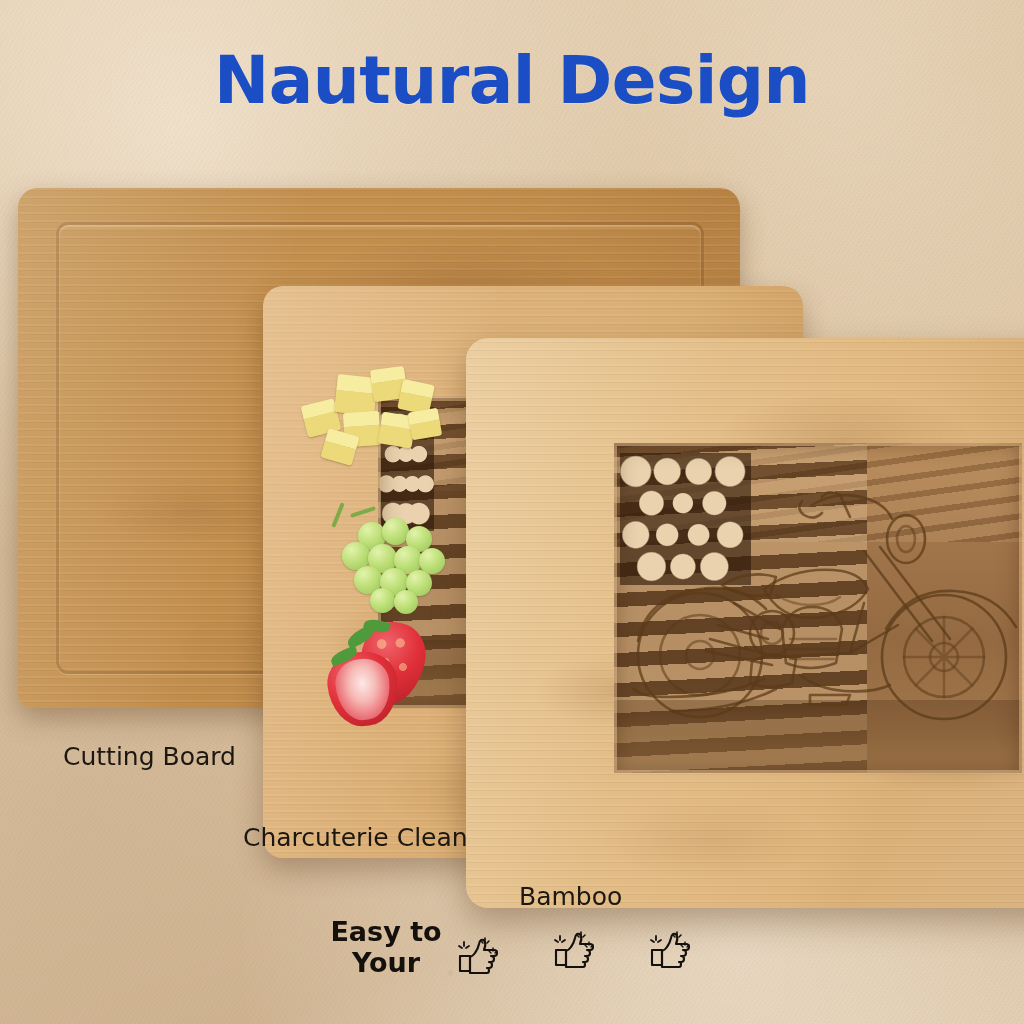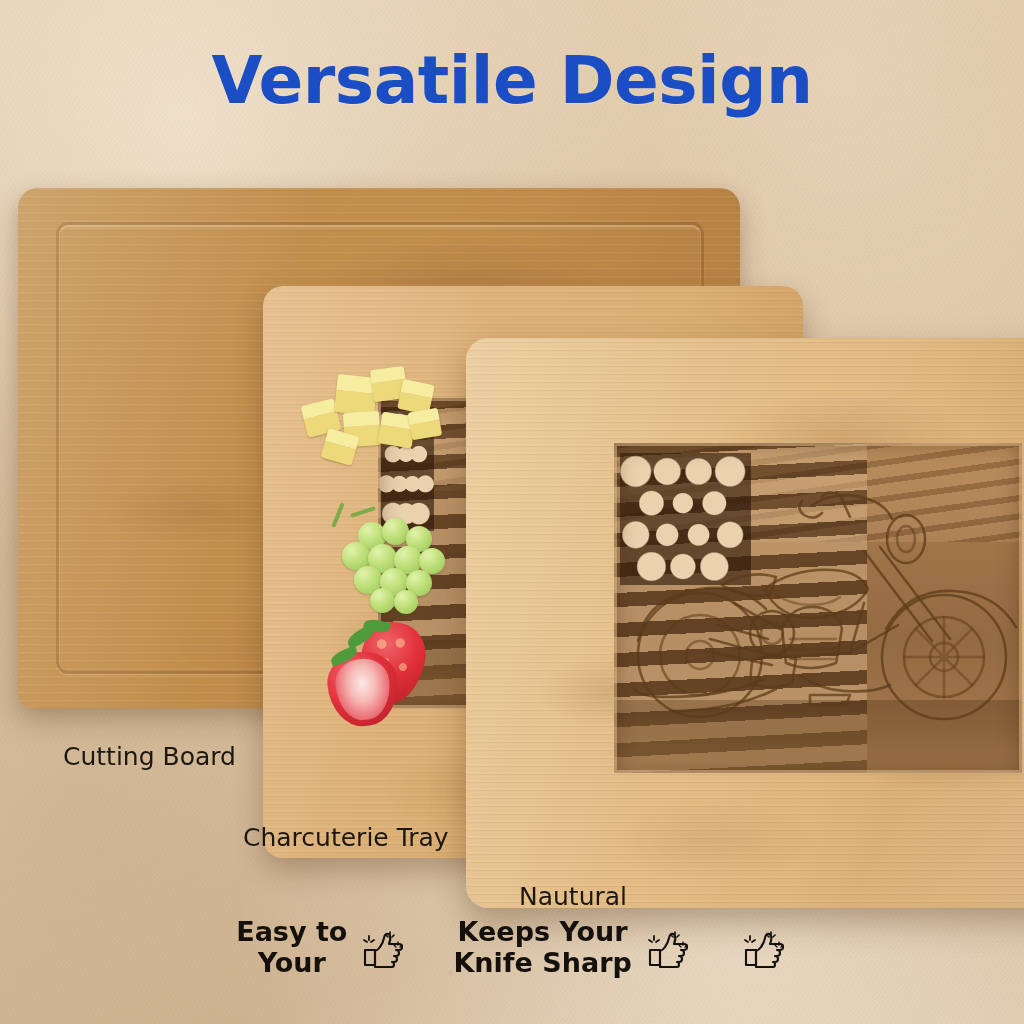--- a/index.html
+++ b/index.html
@@ -213,39 +213,39 @@
   }
   #caption-cutting{left:63px;top:742px;}
   #caption-charcuterie{left:243px;top:823px;}
   #caption-display{left:519px;top:882px;}
 
   
   .features{
     position:absolute;left:0;right:0;bottom:28px;height:96px;
     display:flex;align-items:center;justify-content:center;gap:8px;
   }
-  .feature{display:flex;align-items:center;gap:10px;}
+  .feature{display:flex;align-items:flex-end;gap:10px;}
   .feature .ftext{
     color:#14100c;font-weight:700;font-size:27px;line-height:1.14;text-align:center;
     font-family:"DejaVu Sans","Liberation Sans",sans-serif;white-space:nowrap;
   }
   .feature .thumb{width:50px;height:50px;flex:0 0 auto;}
   .feature .thumb svg{width:100%;height:100%;display:block;}
   .f-gap{width:30px;}
 </style>
 </head>
 <body>
 
 <div id="stage">
 
   <div class="bg"></div>
   <div class="bg-grain"></div>
   <div class="bg-specks"></div>
 
-  <div class="headline">Versatile Design</div>
+  <div class="headline">Nautural Design</div>
 
   <div class="board" id="board-cutting">
     <div class="surface"></div>
     <div class="blotch"></div>
     <div class="groove"></div>
     <div class="sheen"></div>
   </div>
 
   <div class="board" id="board-charcuterie">
     <div class="surface"></div>
@@ -395,49 +395,29 @@
     <div class="leaf" style="left:20px;top:10px;width:30px;height:13px;transform:rotate(-28deg);"></div>
     <div class="leaf" style="left:38px;top:0px;width:26px;height:12px;transform:rotate(16deg);"></div>
     <div class="berry" style="left:2px;top:32px;width:70px;height:74px;transform:rotate(-6deg);">
       <div class="body"></div>
         <div class="cut"></div>
     </div>
     <div class="leaf" style="left:4px;top:30px;width:28px;height:12px;transform:rotate(-22deg);"></div>
   </div>
 
   <div class="caption" id="caption-cutting">Cutting Board</div>
-  <div class="caption" id="caption-charcuterie">Charcuterie Tray</div>
-  <div class="caption" id="caption-display">Nautural</div>
+  <div class="caption" id="caption-charcuterie">Charcuterie Clean</div>
+  <div class="caption" id="caption-display">Bamboo</div>
 
   <div class="features">
 
     <div class="feature">
       <div class="ftext">
         <span>Easy to</span><br>
         <span>Your</span>
-      </div>
-      <span class="thumb">
-        <svg viewBox="0 0 50 50">
-          <g fill="none" stroke="#14100c" stroke-width="2.1" stroke-linecap="round" stroke-linejoin="round">
-            <path d="M8 27 h10 v15 H8 z"></path>
-            <path d="M18 28 q3-1 5-4 q3-4 4-9 q.5-3 2-4 q3-1 4 2 q1 3-1 8 h10 q3 0 3 3 t-3 3 h-3 q3 0 3 3 t-3 3 h-2 q3 0 3 3 t-3 3 h-2 q2 0 2 2.5 t-2 2.5 H18 z"></path>
-            <path d="M12 17 l0-4 M10 19 l-3-2 M14 19 l3-2" stroke-width="1.8"></path>
-            <path d="M33 12 l0-3 M31 14 l-2-2 M35 14 l2-2" stroke-width="1.6"></path>
-            <path d="M41 22 l0-3 M39 24 l-2-2 M43 24 l2-2" stroke-width="1.4"></path>
-          </g>
-        </svg>
-      </span>
-    </div>
-
-    <div class="f-gap"></div>
-
-    <div class="feature">
-      <div class="ftext">
-        <span>Keeps Your</span><br>
-        <span>Knife Sharp</span>
       </div>
       <span class="thumb">
         <svg viewBox="0 0 50 50">
           <g fill="none" stroke="#14100c" stroke-width="2.1" stroke-linecap="round" stroke-linejoin="round">
             <path d="M8 27 h10 v15 H8 z"></path>
             <path d="M18 28 q3-1 5-4 q3-4 4-9 q.5-3 2-4 q3-1 4 2 q1 3-1 8 h10 q3 0 3 3 t-3 3 h-3 q3 0 3 3 t-3 3 h-2 q3 0 3 3 t-3 3 h-2 q2 0 2 2.5 t-2 2.5 H18 z"></path>
             <path d="M12 17 l0-4 M10 19 l-3-2 M14 19 l3-2" stroke-width="1.8"></path>
             <path d="M33 12 l0-3 M31 14 l-2-2 M35 14 l2-2" stroke-width="1.6"></path>
             <path d="M41 22 l0-3 M39 24 l-2-2 M43 24 l2-2" stroke-width="1.4"></path>
           </g>
@@ -454,14 +434,30 @@
             <path d="M8 27 h10 v15 H8 z"></path>
             <path d="M18 28 q3-1 5-4 q3-4 4-9 q.5-3 2-4 q3-1 4 2 q1 3-1 8 h10 q3 0 3 3 t-3 3 h-3 q3 0 3 3 t-3 3 h-2 q3 0 3 3 t-3 3 h-2 q2 0 2 2.5 t-2 2.5 H18 z"></path>
             <path d="M12 17 l0-4 M10 19 l-3-2 M14 19 l3-2" stroke-width="1.8"></path>
             <path d="M33 12 l0-3 M31 14 l-2-2 M35 14 l2-2" stroke-width="1.6"></path>
             <path d="M41 22 l0-3 M39 24 l-2-2 M43 24 l2-2" stroke-width="1.4"></path>
           </g>
         </svg>
       </span>
     </div>
 
+    <div class="f-gap"></div>
+
+    <div class="feature">
+      <span class="thumb">
+        <svg viewBox="0 0 50 50">
+          <g fill="none" stroke="#14100c" stroke-width="2.1" stroke-linecap="round" stroke-linejoin="round">
+            <path d="M8 27 h10 v15 H8 z"></path>
+            <path d="M18 28 q3-1 5-4 q3-4 4-9 q.5-3 2-4 q3-1 4 2 q1 3-1 8 h10 q3 0 3 3 t-3 3 h-3 q3 0 3 3 t-3 3 h-2 q3 0 3 3 t-3 3 h-2 q2 0 2 2.5 t-2 2.5 H18 z"></path>
+            <path d="M12 17 l0-4 M10 19 l-3-2 M14 19 l3-2" stroke-width="1.8"></path>
+            <path d="M33 12 l0-3 M31 14 l-2-2 M35 14 l2-2" stroke-width="1.6"></path>
+            <path d="M41 22 l0-3 M39 24 l-2-2 M43 24 l2-2" stroke-width="1.4"></path>
+          </g>
+        </svg>
+      </span>
+    </div>
+
   </div>
 </div>
 
 </body></html>

